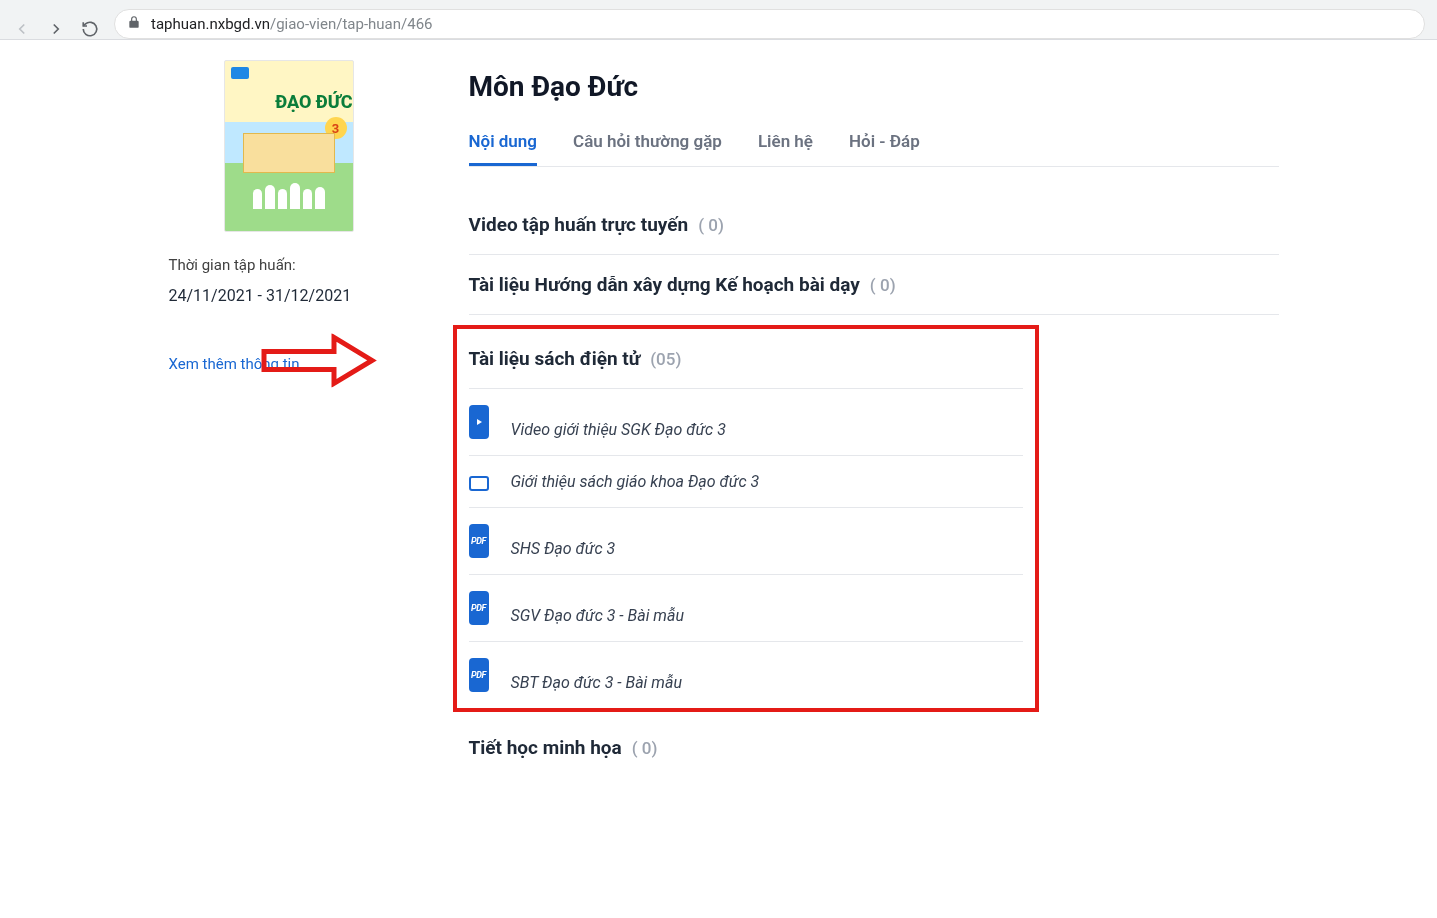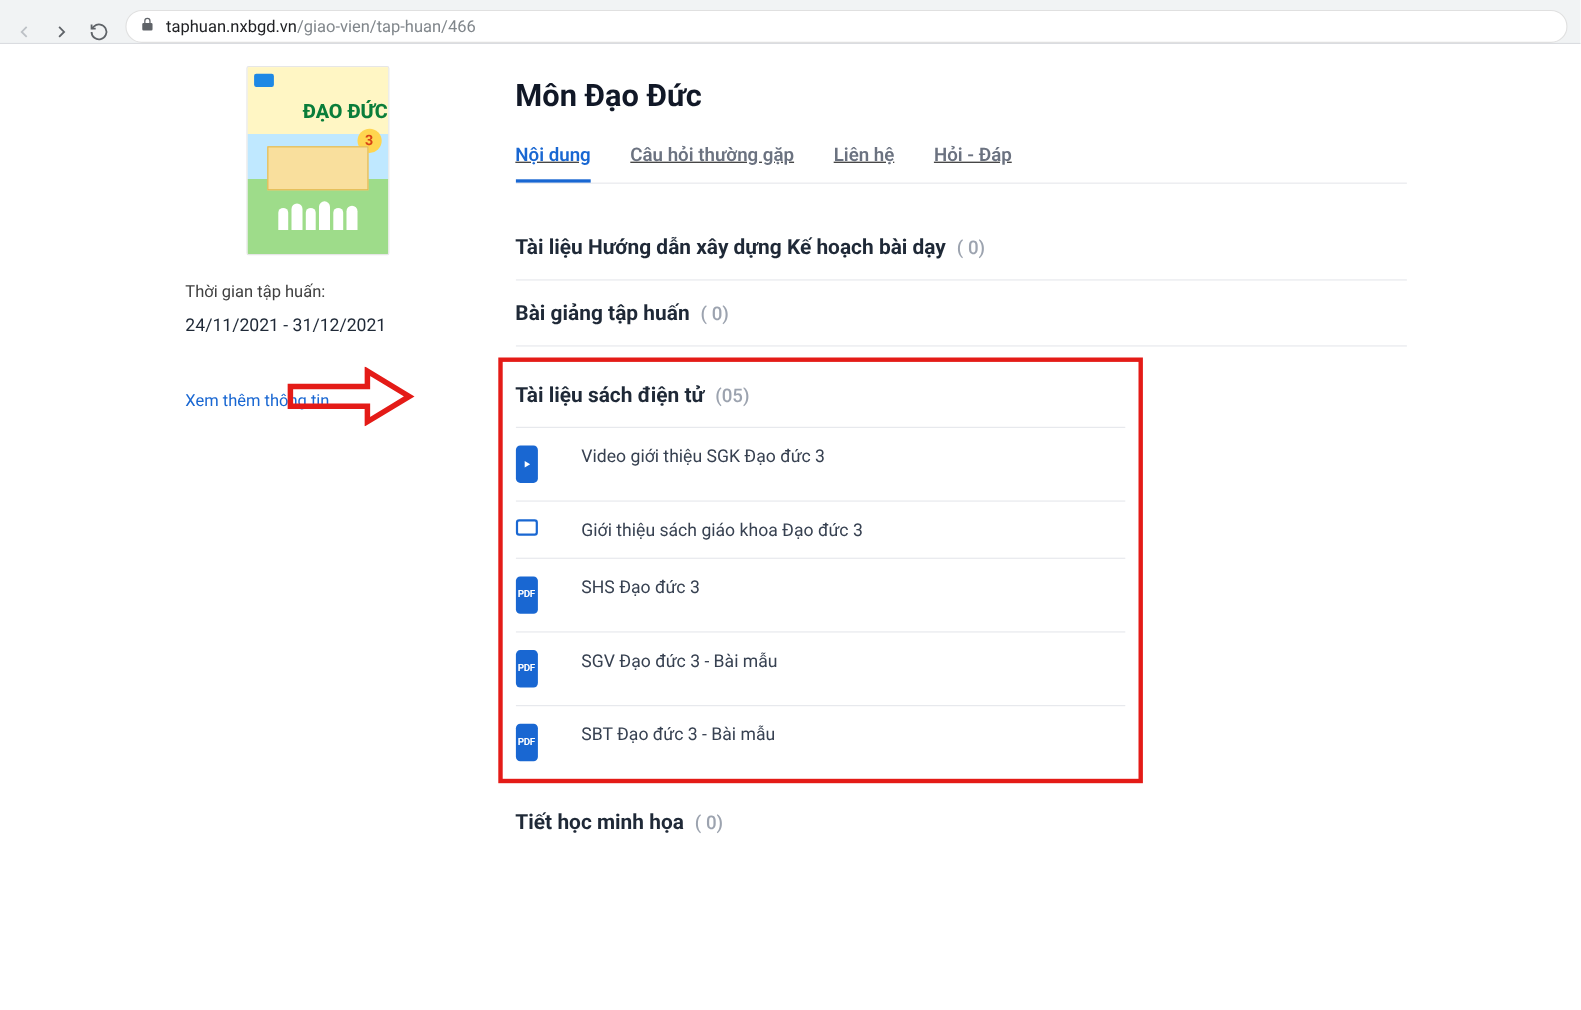--- a/index.html
+++ b/index.html
@@ -88,37 +88,37 @@
     width:10px;height:20px;border-radius:5px 5px 0 0;background:#fff;
   }
   .side-label { color:#404040; font-size:15px; margin-bottom:6px; margin-top:4px;}
   .side-date { color:#1f2937; font-size:16px; margin-bottom:50px;margin-top:12px;}
   .side-link { color:#1967d2; font-size:15px; cursor:pointer; }
 
   .main { flex: 1; padding-top:10px; padding-right:40px; }
   .page-title { font-size:28px; font-weight:700; color:#111827; margin-bottom:28px;}
   .tabs {
     display:flex; gap:36px; border-bottom:1px solid #e5e7eb; margin-bottom:28px;
-    font-size:17px; font-weight:600;text-decoration:underline;
+    font-size:17px; font-weight:600;
   }
   .tab { color:#6b7280; padding-bottom:12px; cursor:pointer; }
   .tab.active { color:#1967d2; border-bottom:3px solid #1967d2; }
   .btn-pill {
     display:inline-block; background:#e8f0fe; color:#1967d2;
     border-radius:20px; padding:9px 22px; font-size:15px; font-weight:600;
     margin-bottom:22px; cursor:pointer;
   }
   .section-row {
     padding:18px 0; border-bottom:1px solid #e5e7eb;
   }
   .section-title { font-size:19px; font-weight:700; color:#1f2937; display:inline; }
   .section-count { color:#9ca3af; font-weight:500; font-size:17px; margin-left:6px;}
   .item-row {
     padding:16px 0; border-bottom:1px solid #e5e7eb;
-    display:flex; align-items:flex-start; gap:40px; cursor:pointer;
+    display:flex; align-items:flex-end; gap:22px; cursor:pointer;font-style:italic;
   }
   .item-icon {
     width:20px; height:34px; border-radius:4px; display:flex;
     align-items:center; justify-content:center; color:#fff; font-size:8px; font-weight:700;
     flex-shrink:0;
   }
   .item-icon.video-fill { background:#1967d2; }
   .item-icon.video-outline { background:#fff; border:2.5px solid #1967d2; border-radius:3px; width:20px;height:15px;}
   .item-icon.pdf { background:#1967d2; font-size:9px; letter-spacing:-0.3px;}
   .item-label { font-size:16px; color:#374151; }
@@ -196,25 +196,25 @@
 
     <div class="tabs">
       <div class="tab active">Nội dung</div>
       <div class="tab">Câu hỏi thường gặp</div>
       <div class="tab">Liên hệ</div>
       <div class="tab">Hỏi - Đáp</div>
     </div>
 
 
     <div class="section-row">
+      <span class="section-title">Video tập huấn trực tuyến</span>
+      <span class="section-count">( 0)</span>
+    </div>
+    <div class="section-row">
       <span class="section-title">Tài liệu Hướng dẫn xây dựng Kế hoạch bài dạy</span>
-      <span class="section-count">( 0)</span>
-    </div>
-    <div class="section-row">
-      <span class="section-title">Bài giảng tập huấn</span>
       <span class="section-count">( 0)</span>
     </div>
 
     <div style="height:10px"></div>
 
     <div style="position:relative">
       <div class="arrow-annotation">
         <svg width="120" height="54" viewBox="0 0 120 54">
           <path d="M5 18 h70 v-14 l38 23 -38 23 v-14 h-70 z" fill="none" stroke="#e41b17" stroke-width="5" stroke-linejoin="miter"></path>
         </svg>

